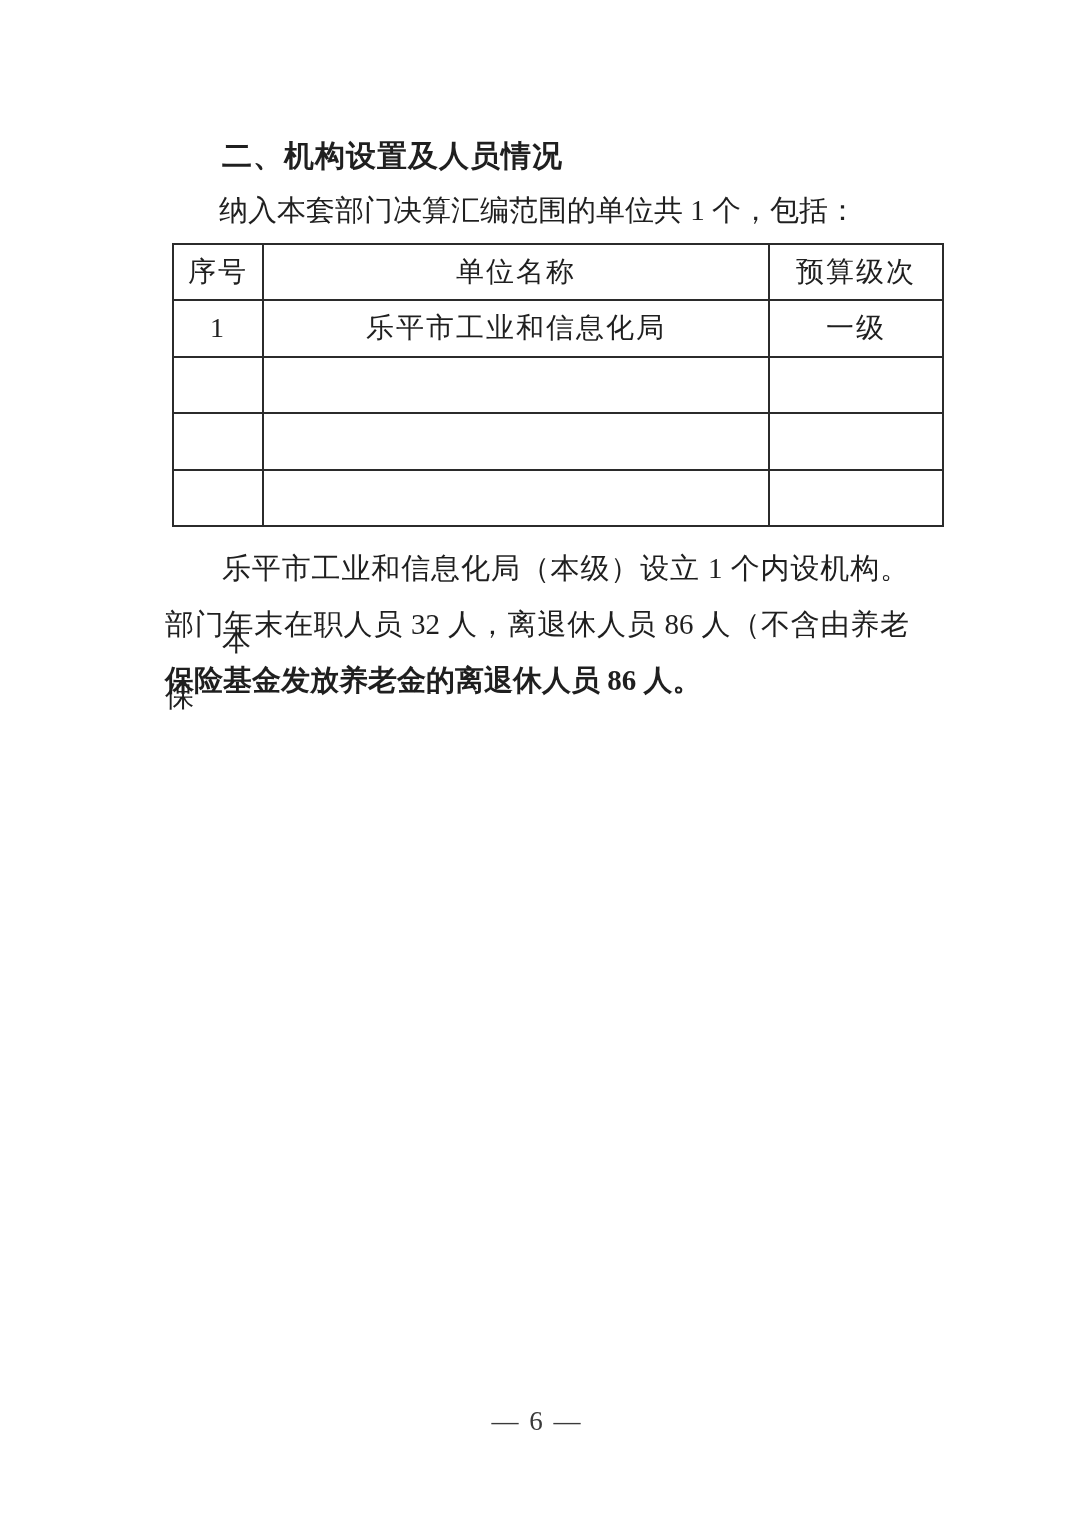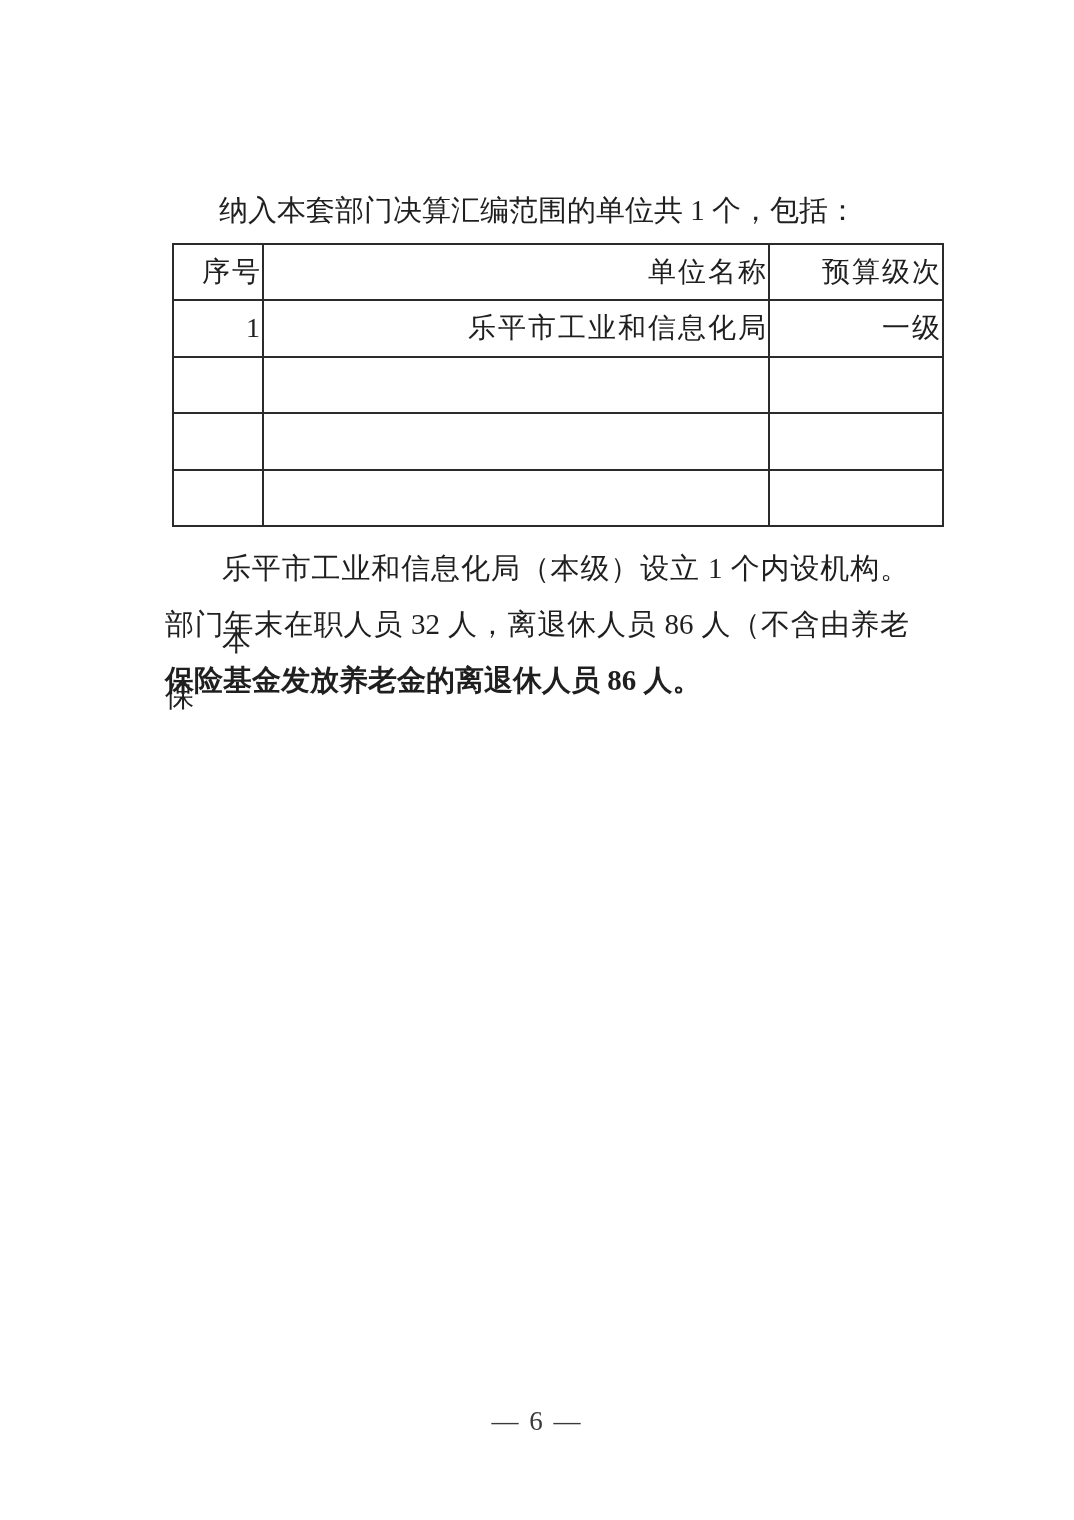--- a/index.html
+++ b/index.html
@@ -44,21 +44,21 @@
     left: 172px;
     top: 243px;
     width: 736px;
     height: 284px;
     border-collapse: collapse;
     table-layout: fixed;
     font-size: 28px;
   }
   .unit-table th, .unit-table td {
     border: 2px solid var(--border-color);
-    text-align: right;
+    text-align: center;
     vertical-align: middle;
     font-weight: normal;
     height: 56px;
     overflow: hidden;
     letter-spacing: 2px;
   }
   .col-index  { width: 90px; }
   .col-name   { width: 506px; }
   .col-level  { width: 174px; }
   .body-text {
@@ -86,20 +86,21 @@
     font-size: 27px;
     letter-spacing: 2px;
     color: #3a3a3a;
   }
 </style>
 </head>
 <body>
 
 <div class="page">
 
+  <h2 class="heading">二、机构设置及人员情况</h2>
 
   <p class="intro">纳入本套部门决算汇编范围的单位共 1 个，包括：</p>
 
   <table class="unit-table">
     <thead>
       <tr>
         <th class="col-index">序号</th>
         <th class="col-name">单位名称</th>
         <th class="col-level">预算级次</th>
       </tr>

